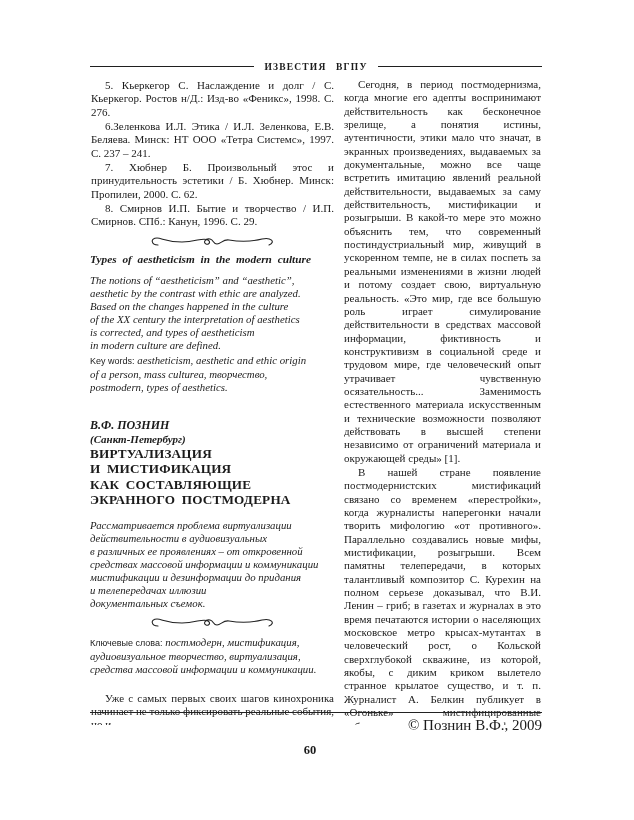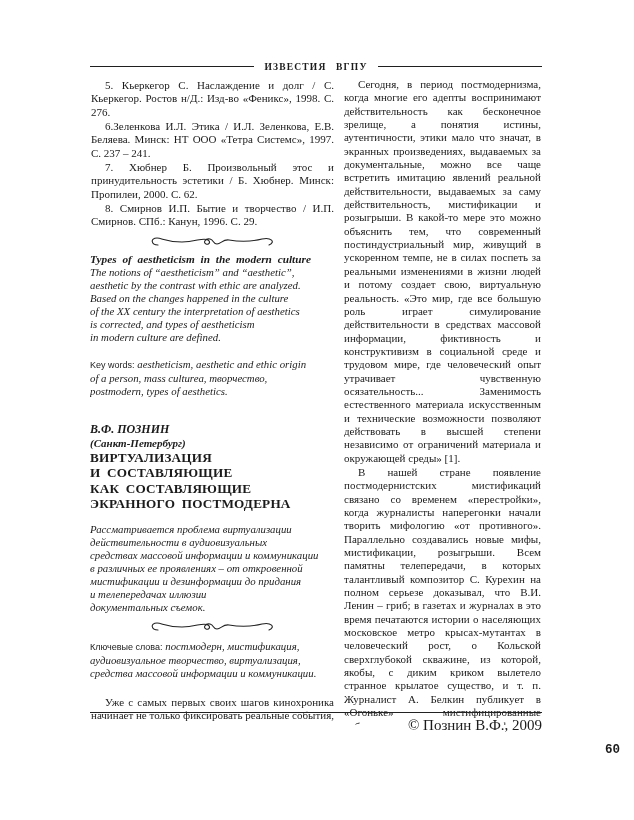--- a/index.html
+++ b/index.html
@@ -37,22 +37,22 @@
   }
   .refs{margin-top:2px;}
 
   .flourish{display:block;margin:4px auto 2px auto;}
 
   .en-title{
     font-size:11.3px;font-weight:bold;font-style:italic;
     word-spacing:3px;line-height:14px;margin-top:3px;
   }
   .lines div{font-style:italic;font-size:10.8px;line-height:13px;}
-  .en-abstract{}
-  .kw-block{margin-top:14px;}
+  .en-abstract{margin-top:8px;}
+  .kw-block{margin-top:2px;}
   .kw-label{
     font-family:"Liberation Sans","DejaVu Sans",sans-serif;
     font-size:9px;font-style:normal;color:#222;
   }
   .kw-block div{font-style:italic;font-size:10.8px;line-height:13px;}
 
   .author{margin-top:24px;}
   .author-name{font-size:12px;font-weight:bold;font-style:italic;line-height:14px;}
   .author-city{font-size:11px;font-weight:bold;font-style:italic;line-height:14px;}
 
@@ -65,21 +65,21 @@
   .lead{margin-top:16px;}
 
   
   .footer-rule{position:absolute;left:90px;top:712px;width:452px;border-top:1.2px solid #222;}
   .copyright{
     position:absolute;top:717px;right:92px;
     font-size:15px;color:#1b1b1b;
   }
   .page-num{
     position:absolute;top:743px;left:0;width:620px;
-    text-align:right;font-size:12.5px;font-weight:bold;font-family:Liberation Mono, monospace;
+    text-align:center;font-size:12.5px;font-weight:bold;
   }
 </style>
 </head>
 <body>
 
 <div class="page">
   <div class="content">
 
     <div class="runhead">
       <span class="rule"></span>
@@ -134,36 +134,36 @@
 
         <div class="author">
           <div class="author-name">В.Ф. ПОЗНИН</div>
           <div class="author-city">(Санкт-Петербург)</div>
         </div>
 
         <div class="ru-title">
 
             <div>ВИРТУАЛИЗАЦИЯ</div>
 
-            <div>И СОСТАВЛЯЮЩИЕ</div>
+            <div>И МИСТИФИКАЦИЯ</div>
 
             <div>КАК СОСТАВЛЯЮЩИЕ</div>
 
             <div>ЭКРАННОГО ПОСТМОДЕРНА</div>
           </div>
 
         <div class="lines ru-abstract">
 
             <div>Рассматривается проблема виртуализации</div>
 
             <div>действительности в аудиовизуальных</div>
 
+            <div>в различных ее проявлениях – от откровенной</div>
+
             <div>средствах массовой информации и коммуникации</div>
-
-            <div>в различных ее проявлениях – от откровенной</div>
 
             <div>мистификации и дезинформации до придания</div>
 
 
             <div>и телепередачах иллюзии</div>
 
             <div>документальных съемок.</div>
           </div>
 
         <svg class="flourish" width="130" height="16" viewBox="0 0 130 16">

